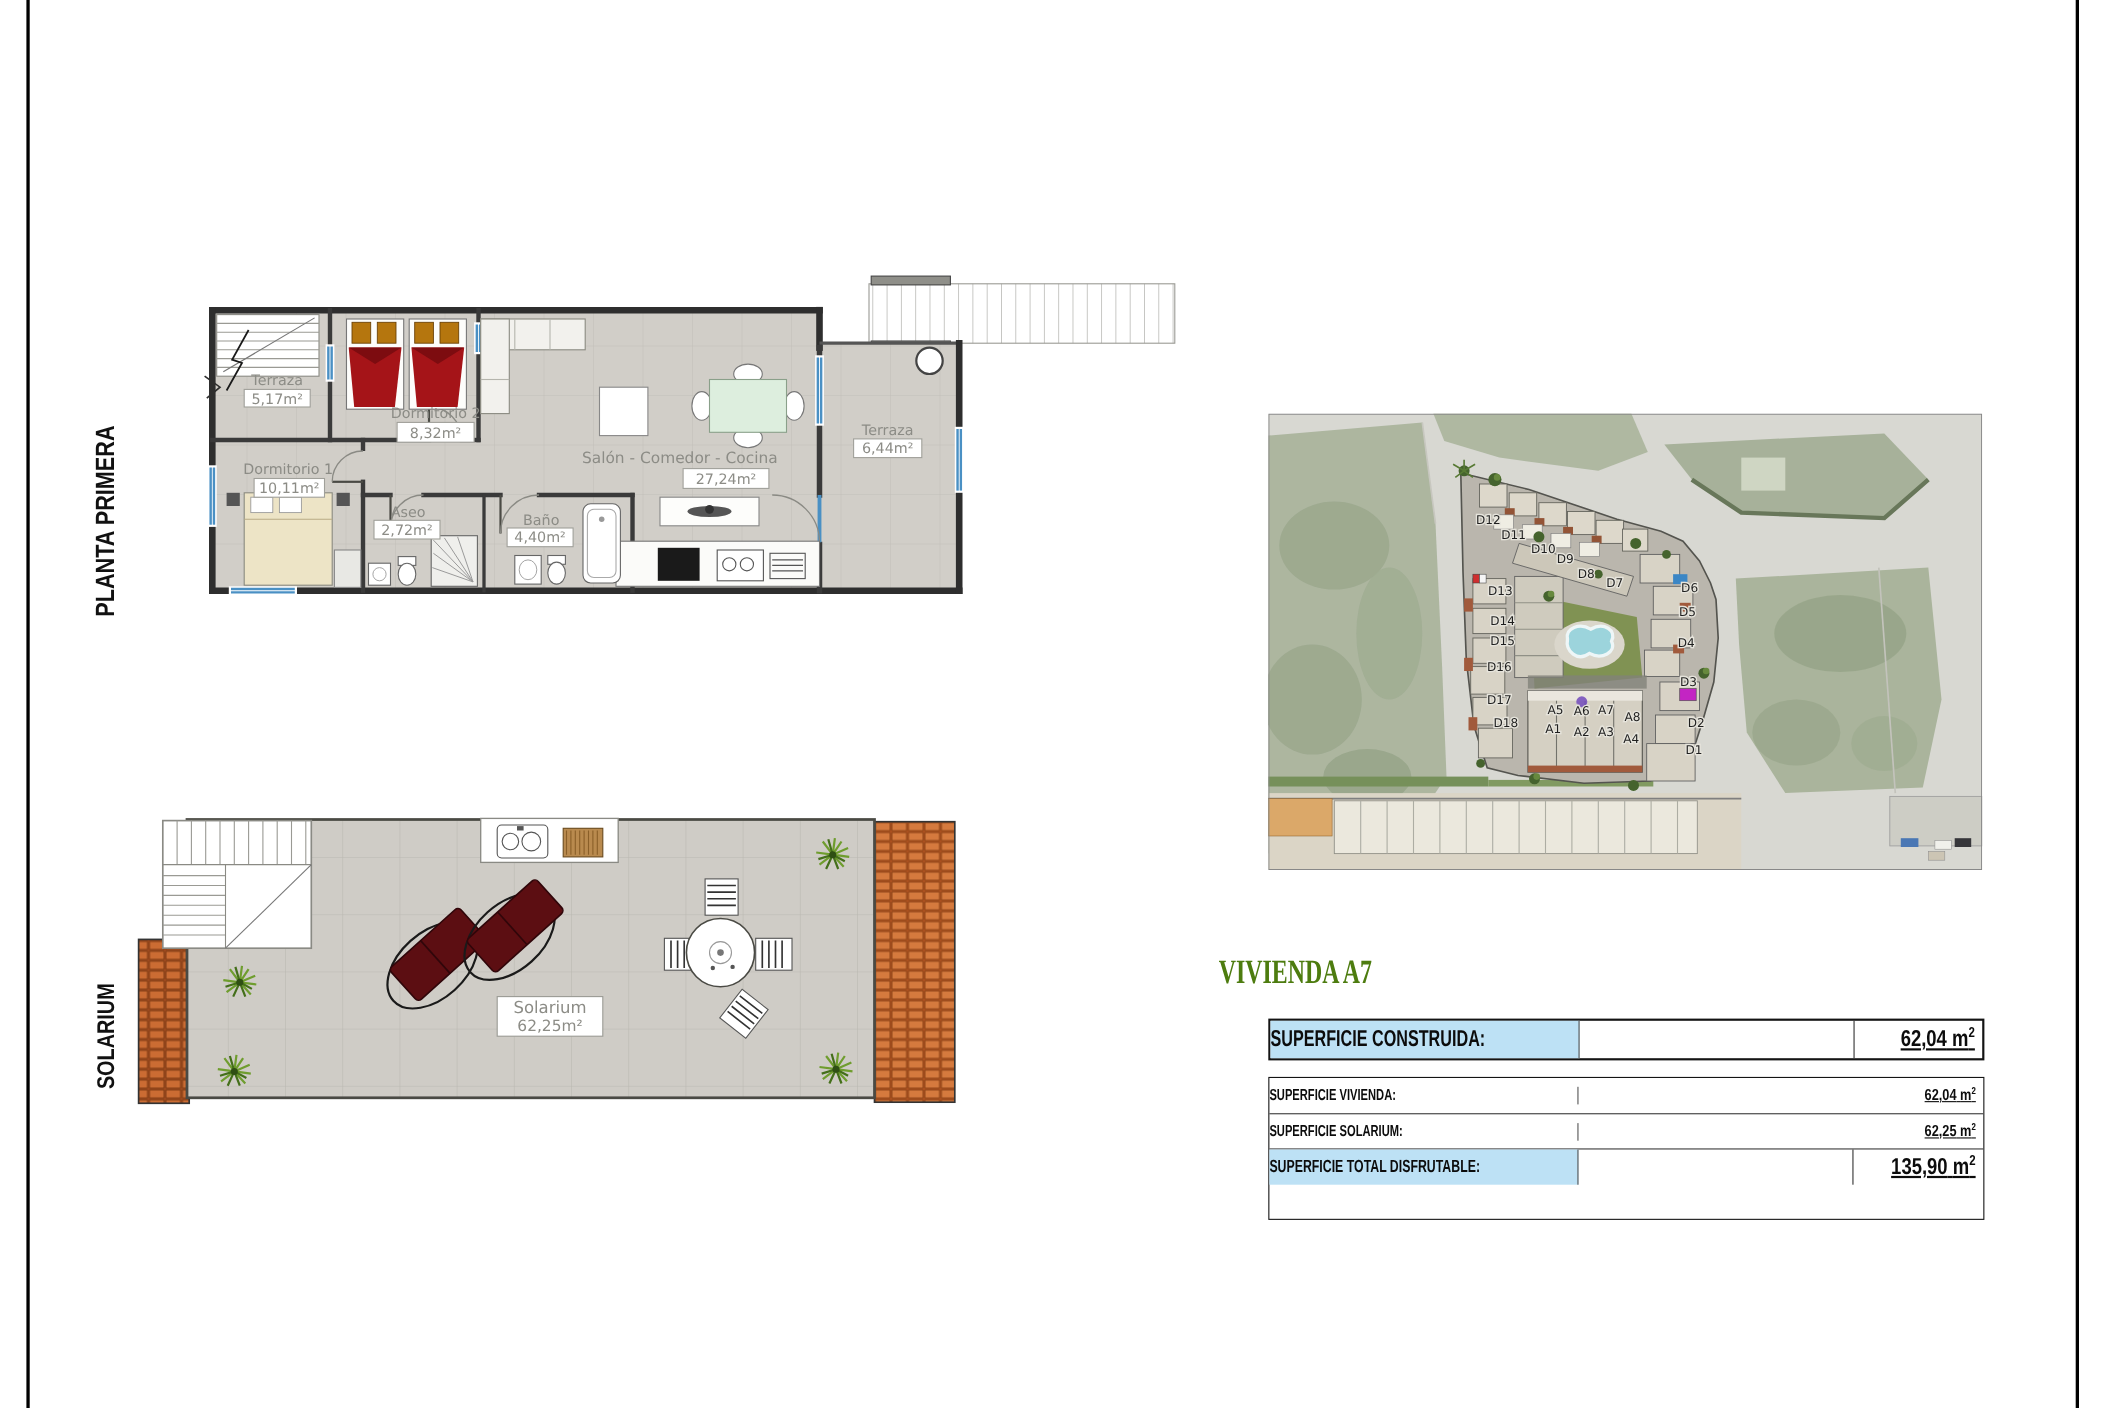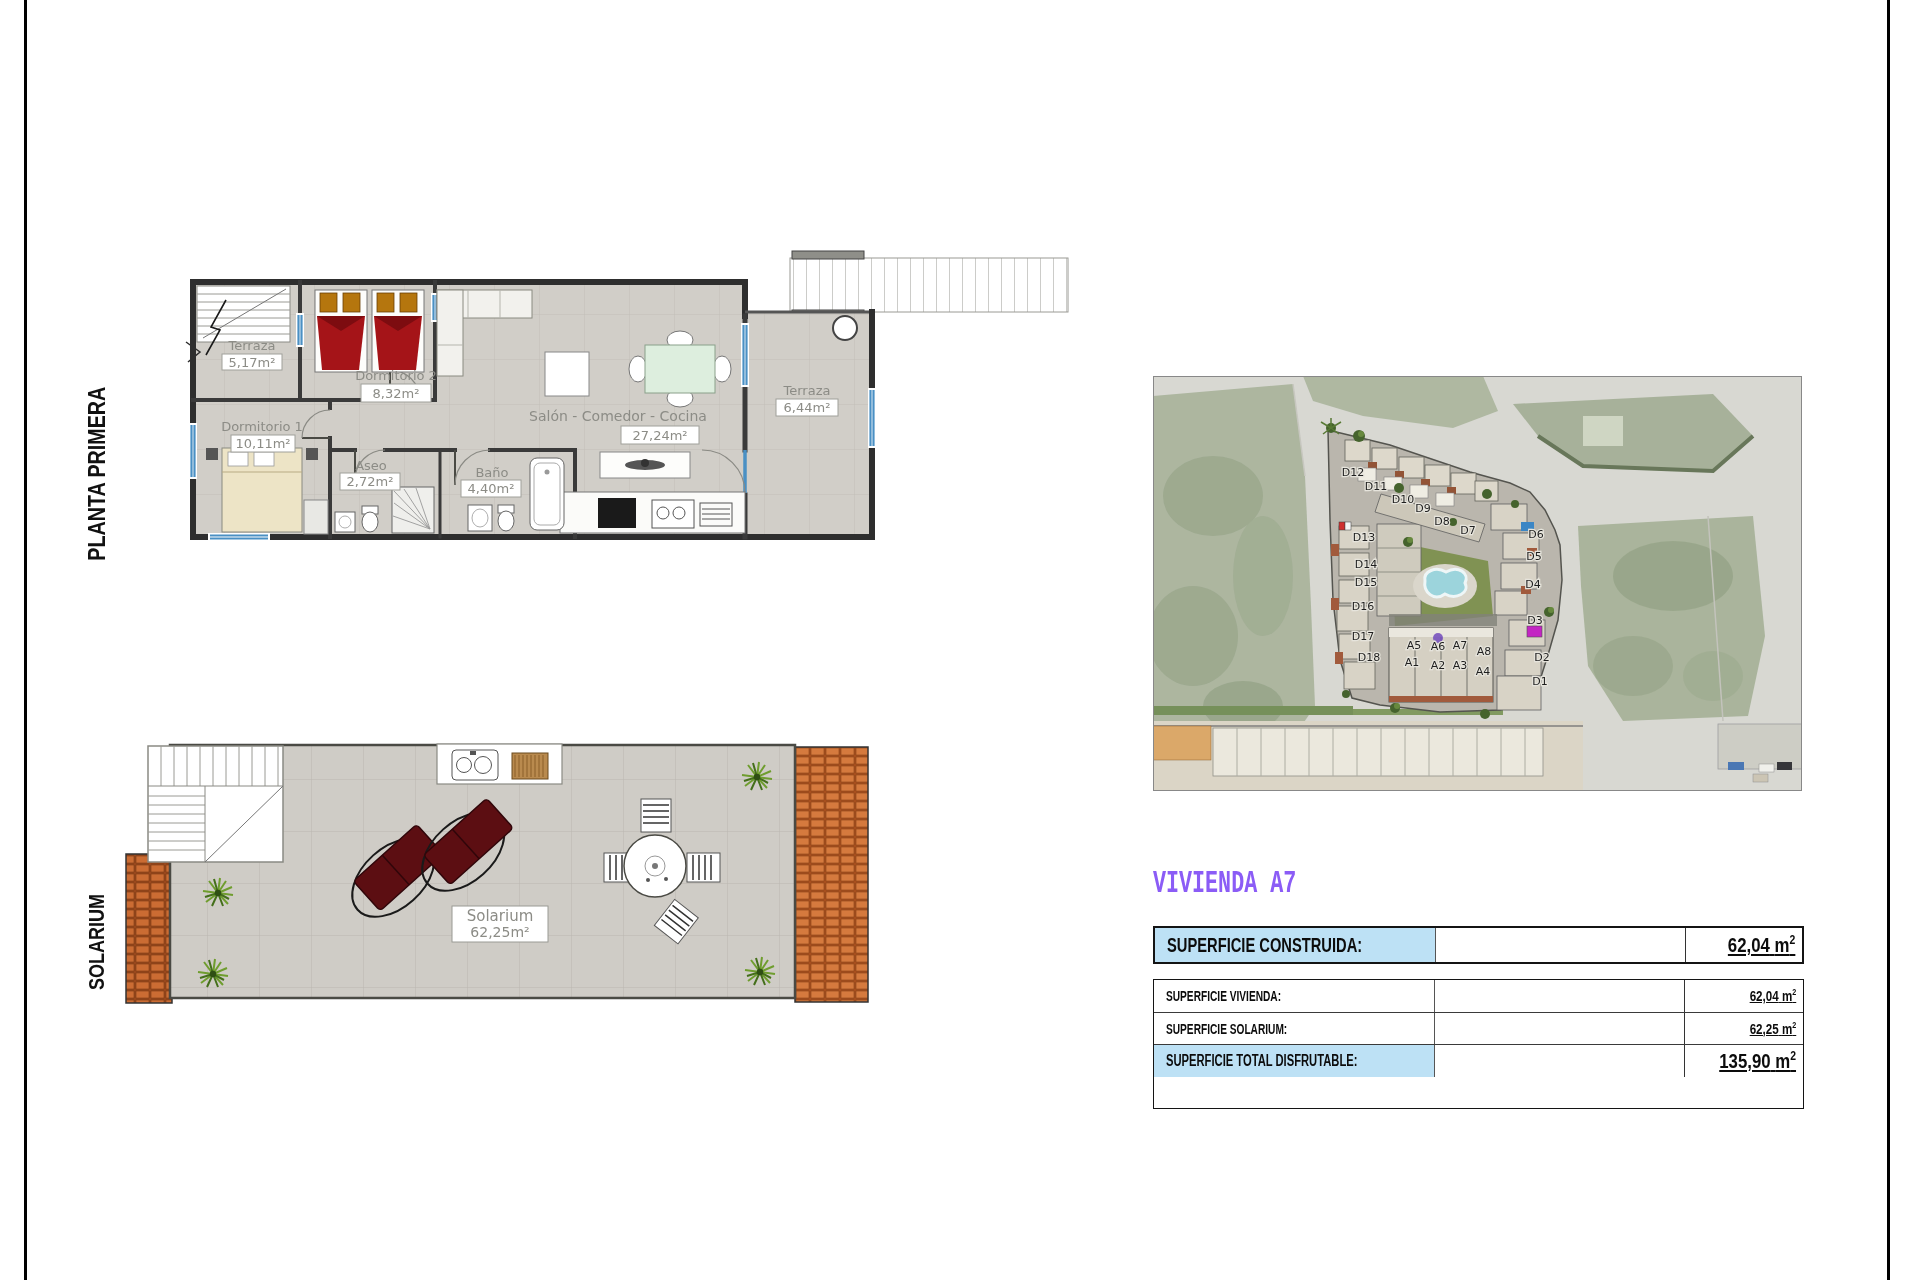--- a/index.html
+++ b/index.html
@@ -18,39 +18,39 @@
   .rname-big{font-size:14px;fill:#8c8c86;}
   .abox{fill:#ffffff;stroke:#a0a09a;stroke-width:1;}
   .wall{stroke:#2e2e2e;stroke-linecap:square;}
   .iwall{stroke:#3a3a3a;stroke-linecap:square;}
   .arc{stroke:#8a8a84;stroke-width:1.2;fill:none;}
   .leaf{stroke:#4a4a44;stroke-width:2;}
   .bluewin{stroke:#4a90c4;stroke-width:2.2;}
   .unitlbl{font-size:11px;fill:#121212;text-anchor:middle;
            paint-order:stroke;stroke:#e5e3da;stroke-width:2.5px;}
   
-  .info-title{position:absolute;left:1153px;top:866px;font-family:Liberation Mono, monospace;
-              font-weight:bold;font-size:31px;color:#8b5cf6;}
+  .info-title{position:absolute;left:1108px;top:866px;font-family:Liberation Serif, serif;
+              font-weight:bold;font-size:31px;color:#4d7c0f;}
   .cond{display:inline-block;transform:scaleX(0.70);transform-origin:0 50%;white-space:nowrap;}
   .condr{display:inline-block;transform:scaleX(0.80);transform-origin:100% 50%;white-space:nowrap;}
   .tbl{position:absolute;left:1153px;width:651px;border:2px solid #141414;box-sizing:border-box;
        font-family:"Liberation Sans",sans-serif;color:#0c0c0c;background:#fff;}
   .t1{top:926px;height:38px;}
   .t2{top:979px;height:130px;border-width:1.5px;}
   .row{display:flex;box-sizing:border-box;}
   .row+.row{border-top:1.2px solid #3a3a3a;}
-  .c-label{width:281px;box-sizing:border-box;padding-left:12px;display:flex;align-items:center;
+  .c-label{width:281px;box-sizing:border-box;padding-left:0;display:flex;align-items:center;
            border-right:1px solid #555;}
   .c-mid{width:250px;box-sizing:border-box;border-right:1.2px solid #333;}
   .c-val{flex:1;box-sizing:border-box;padding-right:7px;display:flex;align-items:center;
          justify-content:flex-end;text-align:right;text-decoration:underline;}
   .hl{background:#bde1f5;}
   .big{font-weight:bold;font-size:21px;}
   .sm{font-weight:bold;font-size:14.5px;}
-  .r-sm{height:32px;}
+  .r-sm{height:32px;align-items:center;}
   .r-tot{height:33px;}
   sup{font-size:62%;vertical-align:super;line-height:0;}
 </style>
 </head>
 <body>
 
 <div id="canvas">
 
   <div class="frame" style="left:24px"></div>
   <div class="frame" style="left:1887px"></div>

